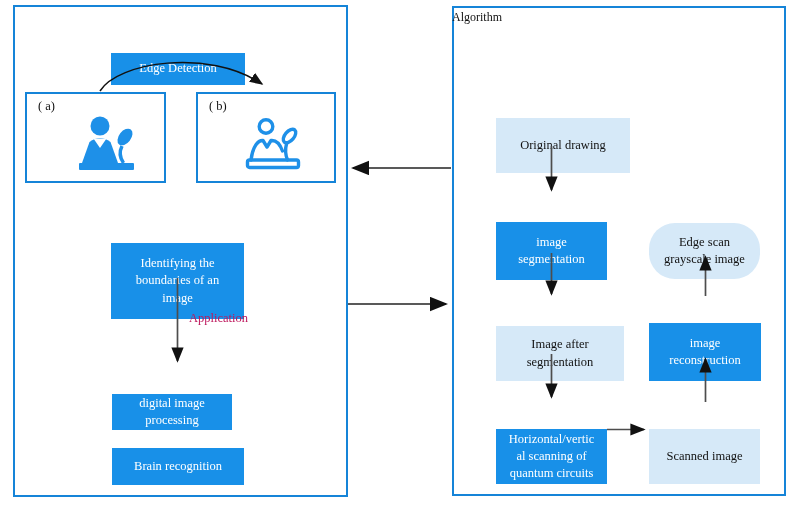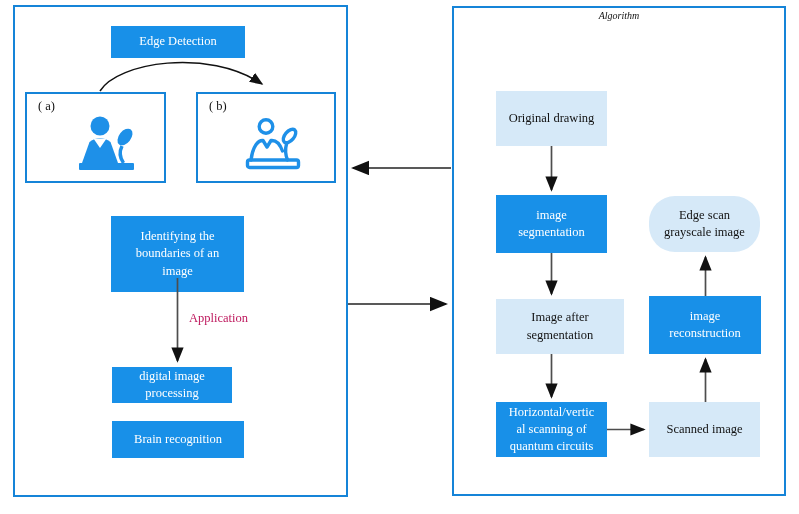--- a/index.html
+++ b/index.html
@@ -9,38 +9,38 @@
     color:#111;overflow:hidden;
   }
   .panel{
     position:absolute;border:2px solid #1584D8;background:#ffffff;
     box-sizing:border-box;
   }
   .box{
     position:absolute;box-sizing:border-box;
     display:flex;align-items:center;justify-content:center;
     text-align:center;font-size:12.5px;line-height:1.38;
-    white-space:pre-line;padding:0 4px;
+    white-space:pre-line;padding:0 4px;margin-top:27px;
   }
   .box-dark{background:#1890E8;color:#ffffff;}
   .box-light{background:#D6E9F8;color:#111;}
   .figbox{
     position:absolute;box-sizing:border-box;background:#ffffff;
     border:2px solid #1584D8;
   }
   .figlabel{
     position:absolute;top:5px;left:11px;font-size:12.5px;color:#111;
   }
   .figicon{position:absolute;}
   .floating-label{
     position:absolute;font-size:12.5px;color:#be185d;white-space:nowrap;
   }
   #arrows{position:absolute;left:0;top:0;pointer-events:none;}
   .panel-title{
-    position:absolute;text-align:center;font-size:10px;color:#111;font-style:italic;
+    position:absolute;text-align:left;font-size:12px;color:#111;
   }
 </style>
 </head>
 <body>
 
 <div id="canvas">
 
   <div class="panel" style="left:13px;top:5px;width:335px;height:492px;"></div>
 
   <div class="box box-dark" style="left:111px;top:26px;width:134px;height:32px;">Edge Detection</div>
@@ -76,21 +76,21 @@
 
   <div class="box box-dark" style="left:112px;top:367px;width:120px;height:36px;">digital image
 processing</div>
 
   <div class="box box-dark" style="left:112px;top:421px;width:132px;height:37px;">Brain recognition</div>
 
   <div class="panel" style="left:452px;top:6px;width:334px;height:490px;"></div>
 
   <div class="panel-title" style="left:452px;top:10px;width:334px;">Algorithm</div>
 
-  <div class="box box-light" style="left:496px;top:91px;width:111px;height:55px;">Original drawing</div>
+  <div class="box box-light" style="left:496px;top:91px;width:134px;height:55px;">Original drawing</div>
 
   <div class="box box-dark" style="left:496px;top:195px;width:111px;height:58px;">image
 segmentation</div>
 
   <div class="box box-light" style="left:496px;top:299px;width:128px;height:55px;">Image after
 segmentation</div>
 
   <div class="box box-light" style="left:649px;top:402px;width:111px;height:55px;">Scanned image</div>
 
   <div class="box box-dark" style="left:496px;top:402px;width:111px;height:55px;">Horizontal/vertic

